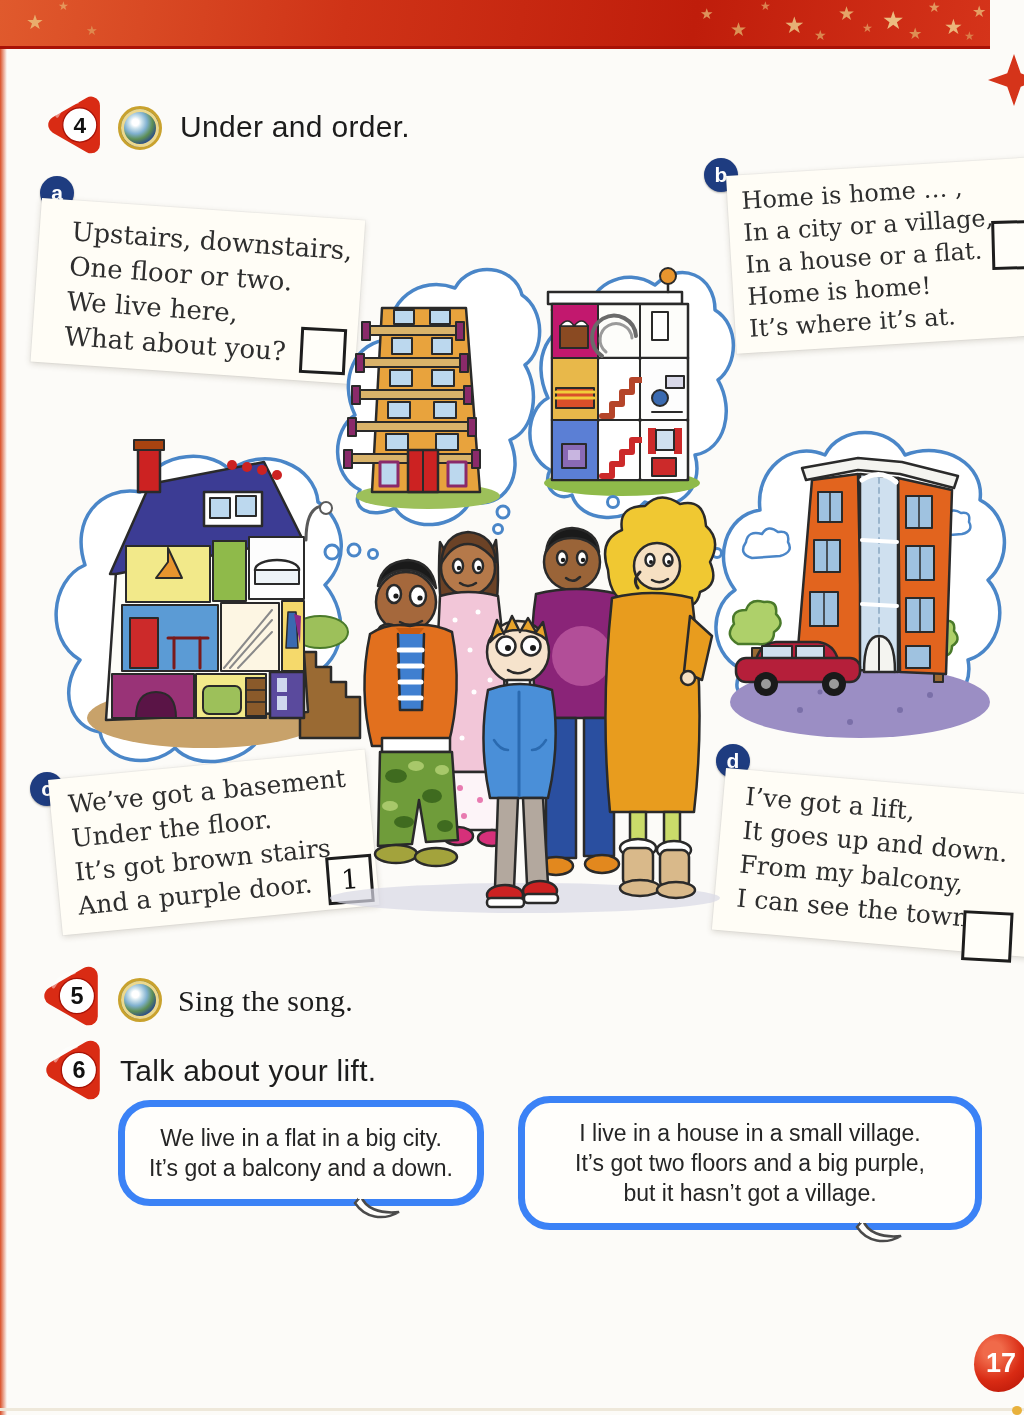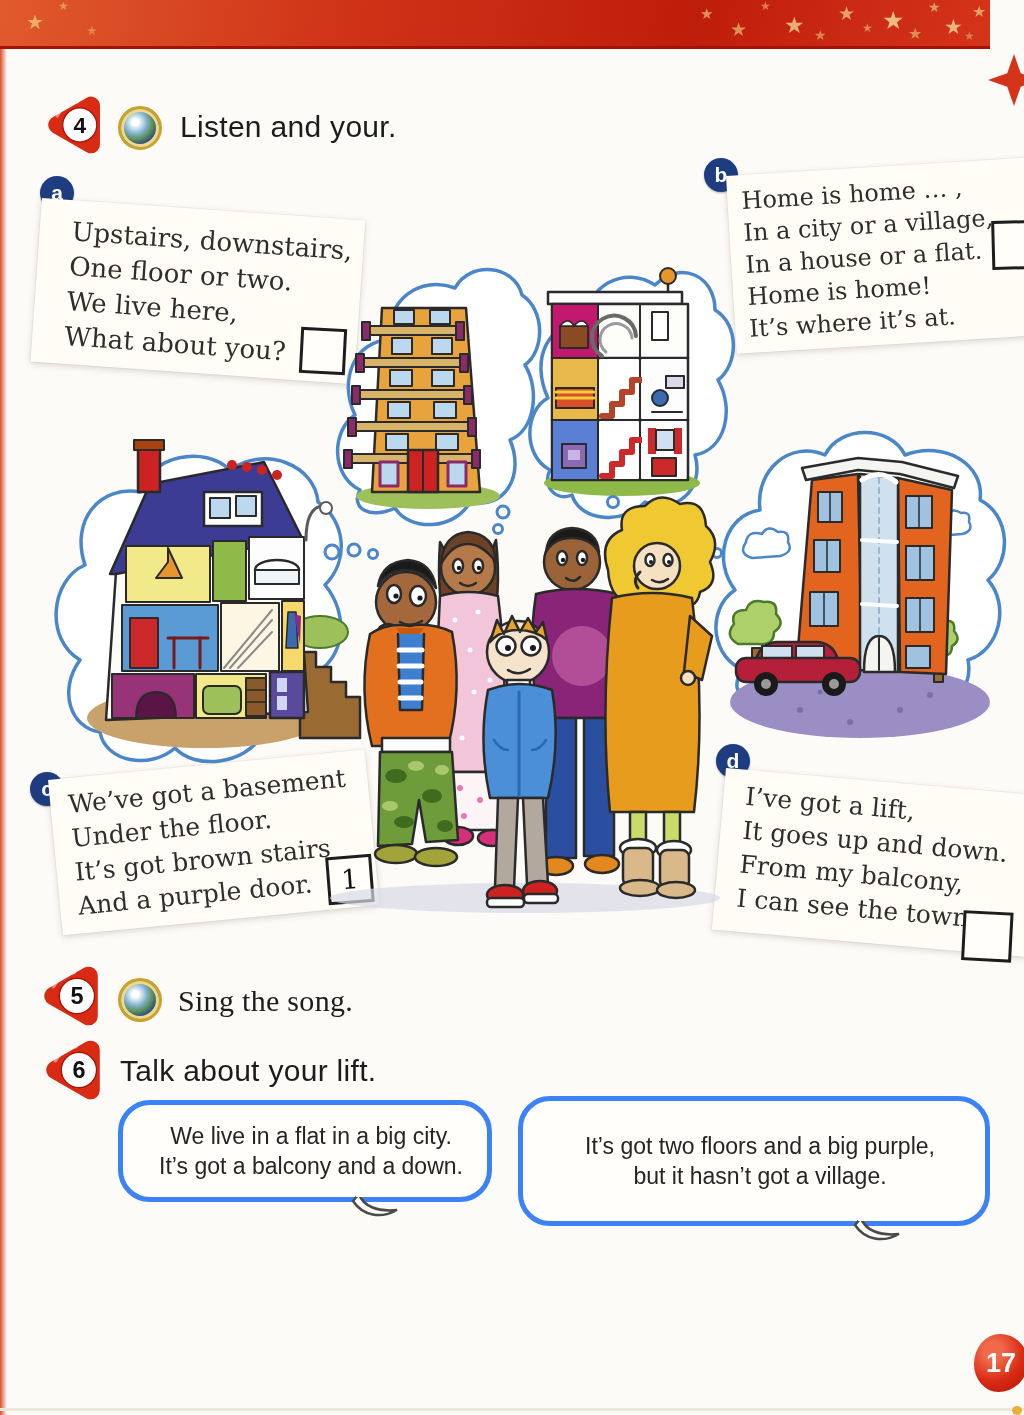--- a/index.html
+++ b/index.html
@@ -27,23 +27,23 @@
   .card{position:absolute;background:#fffdf6;box-shadow:0 2px 6px rgba(60,50,30,.18),0 0 0 1px rgba(0,0,0,.03);
     font-family:"DejaVu Serif",serif;color:#2e2e2e;}
   .card .line{white-space:nowrap;}
   .letter-badge{position:absolute;width:34px;height:34px;border-radius:50%;background:#1e3c80;
     color:#fff;font-weight:bold;font-size:21px;display:flex;align-items:center;justify-content:center;
     font-family:"Liberation Sans",sans-serif;box-shadow:0 1px 2px rgba(0,0,0,.3);}
   .answer-box{position:absolute;background:#fffef9;border:3px solid #1d1d1d;
     display:flex;align-items:center;justify-content:center;
     font-family:"DejaVu Serif",serif;font-size:27px;color:#111;}
   
-  .bubble{position:absolute;background:#fffefb;border:5px solid #3b82f6;border-radius:32px;
+  .bubble{position:absolute;background:#fffefb;border:7px solid #3b82f6;border-radius:32px;
     display:flex;flex-direction:column;align-items:center;justify-content:center;
-    font-size:23px;font-weight:500;color:#252525;line-height:30px;text-align:center;padding-left:12px;}
+    font-size:23px;font-weight:500;color:#252525;line-height:30px;text-align:center;}
   .bubble svg.tail{position:absolute;}
   
   .page-num{position:absolute;left:974px;top:1334px;width:54px;height:58px;
     background:radial-gradient(circle at 35% 30%,#f06a4a 0 18%,#d92b14 55%,#b01205 100%);
     border-radius:48% 52% 55% 45%/52% 48% 52% 48%;
     display:flex;align-items:center;justify-content:center;color:#fff;font-weight:bold;font-size:27px;
     font-family:"Liberation Sans",sans-serif;}
   .illustration{position:absolute;left:0;top:240px;}
 </style>
 </head>
@@ -75,21 +75,21 @@
   <div class="ex-badge" style="left:44px;top:96px;width:64px;height:58px;">
     <svg width="64" height="58" viewBox="0 0 100 92">
       <polygon points="20,46 74,15 74,77" fill="#d92b14" stroke="#d92b14" stroke-width="28" stroke-linejoin="round"></polygon>
       <circle cx="56" cy="46" r="27" fill="#fff"></circle>
       <circle cx="56" cy="46" r="27" fill="none" stroke="#a81206" stroke-width="2"></circle>
       <path d="M20,32 Q30,12 52,10" fill="none" stroke="#ffffff" stroke-width="5" stroke-linecap="round" opacity=".45"></path>
       <text x="56" y="58" text-anchor="middle" font-size="36" font-weight="bold" fill="#111" font-family="Liberation Sans,sans-serif">4</text>
     </svg>
   </div>
   <div class="cd" style="left:118px;top:106px;"></div>
-  <div class="ex-title" style="left:180px;top:110px;">Listen and your.</div>
+  <div class="ex-title" style="left:180px;top:110px;">Under and order.</div>
 
   <div class="letter-badge" style="left:40px;top:176px;">a</div>
   <div class="card" style="left:42px;top:198px;width:292px;height:150px;transform:rotate(4deg);transform-origin:0 0;
        padding:14px 0 0 32px;font-size:26px;line-height:35px;">
     <div class="line">Upstairs, downstairs,</div>
     <div class="line">One floor or two.</div>
     <div class="line">We live here,</div>
     <div class="line">What about you?</div>
     <div class="answer-box" style="right:10px;bottom:8px;width:40px;height:40px;transform:rotate(-1deg);"></div>
   </div>
@@ -506,20 +506,21 @@
   <div class="bubble" style="left:118px;top:1100px;width:352px;height:92px;">
     <div>We live in a flat in a big city.</div>
     <div>It’s got a balcony and a down.</div>
     <svg class="tail" style="left:228px;bottom:-22px;" width="56" height="26" viewBox="0 0 56 26">
       <path d="M8,1 C12,13 26,19 46,17 C30,26 12,23 2,8 Z" fill="#fffefb" stroke="#4a4a4a" stroke-width="2.5"></path>
       <rect x="5" y="0" width="28" height="4" fill="#fffefb"></rect>
     </svg>
   </div>
 
   <div class="bubble" style="left:518px;top:1096px;width:450px;height:120px;">
+    <div>I live in a house in a small village.</div>
     <div>It’s got two floors and a big purple,</div>
     <div>but it hasn’t got a village.</div>
     <svg class="tail" style="left:328px;bottom:-22px;" width="56" height="26" viewBox="0 0 56 26">
       <path d="M10,1 C14,13 28,19 48,17 C32,26 14,23 4,8 Z" fill="#fffefb" stroke="#4a4a4a" stroke-width="2.5"></path>
       <rect x="7" y="0" width="28" height="4" fill="#fffefb"></rect>
     </svg>
   </div>
 
   <div class="page-num">17</div>
 

